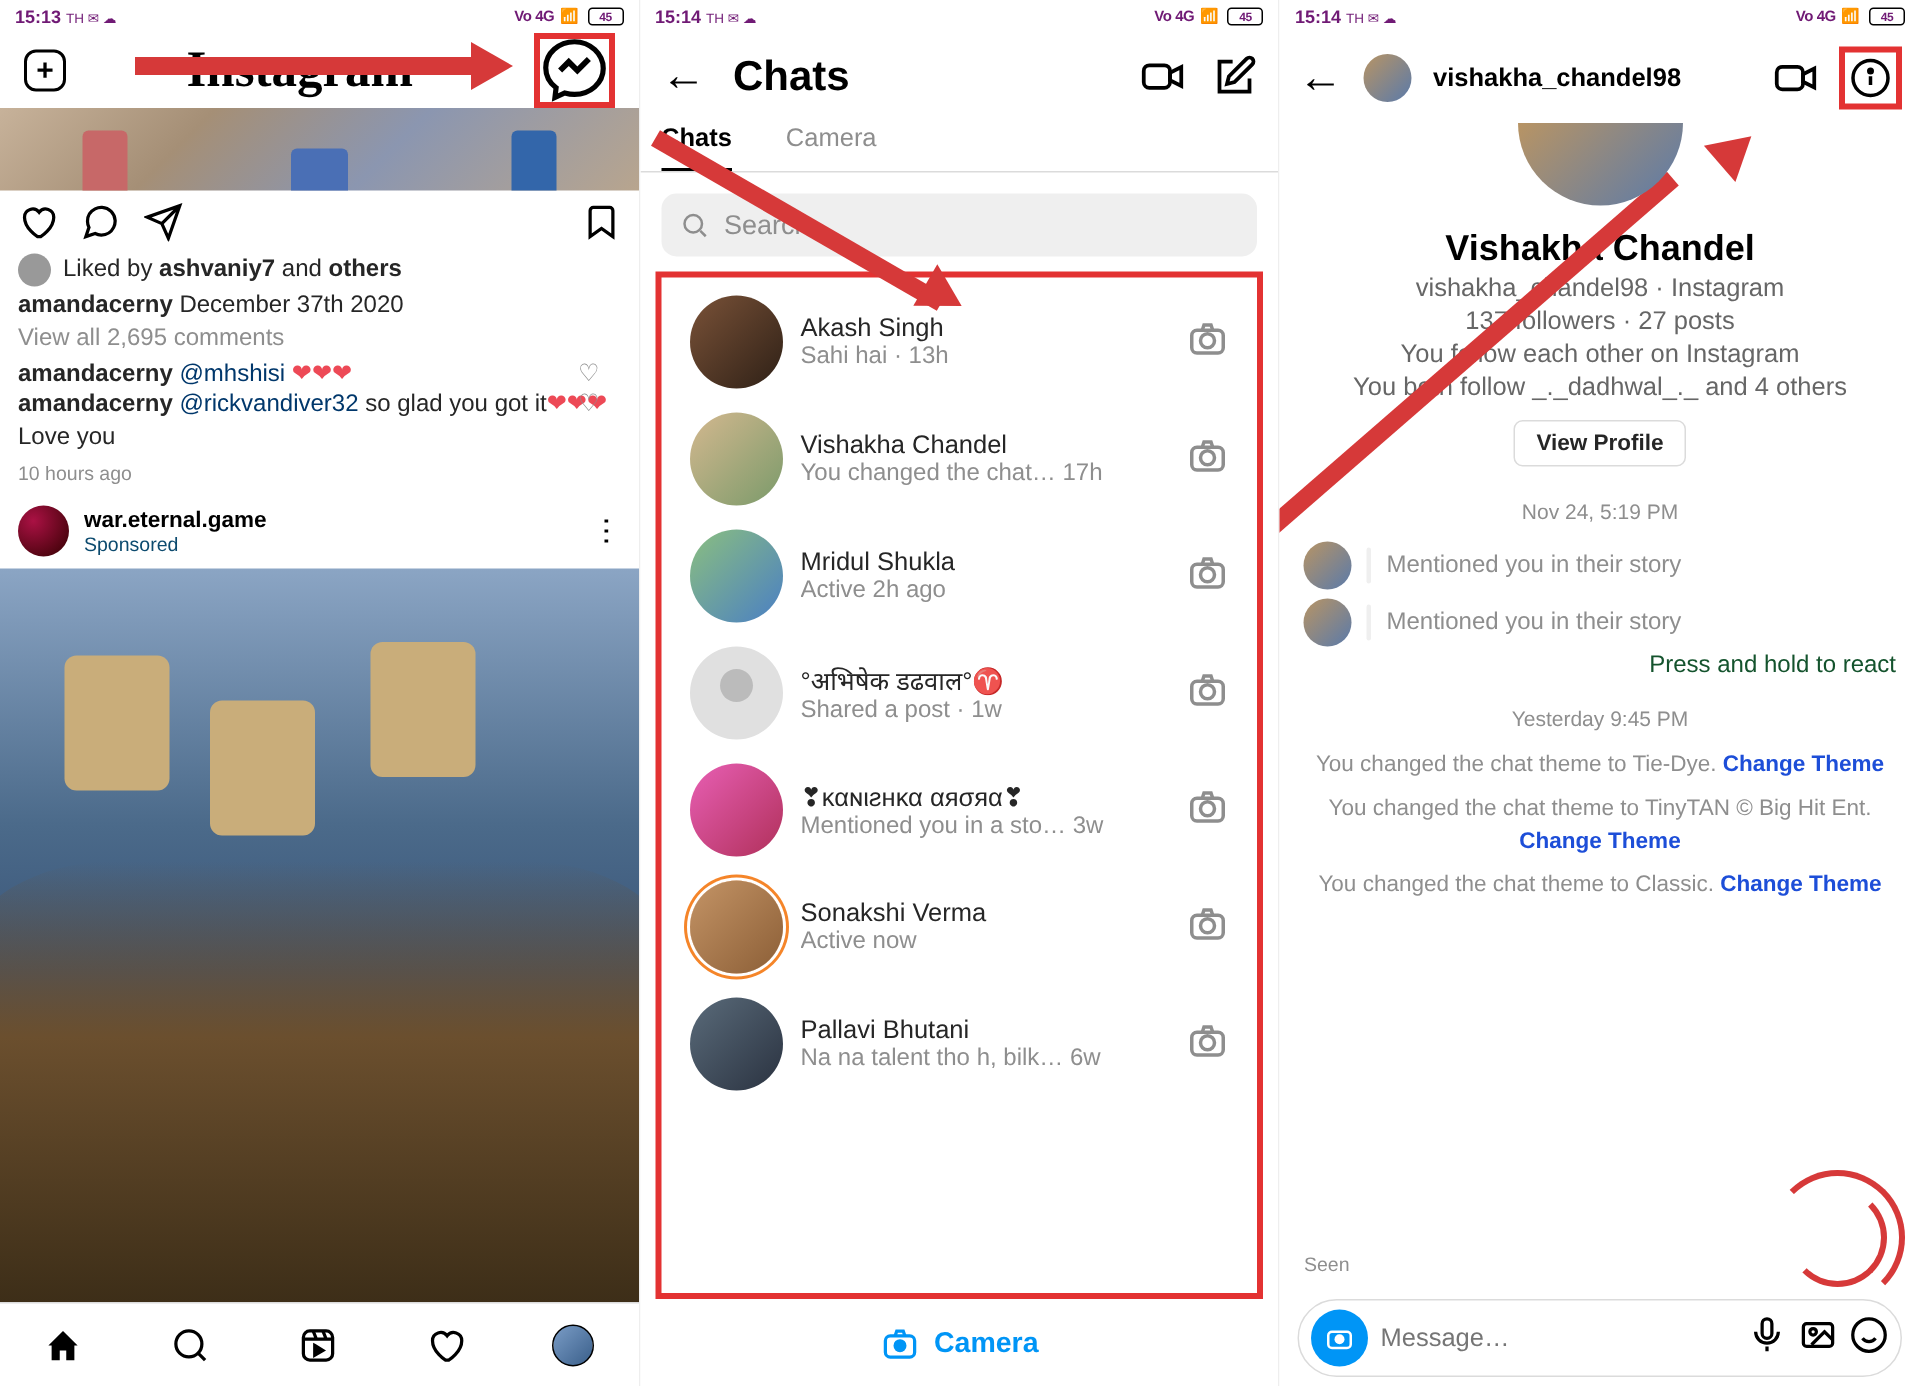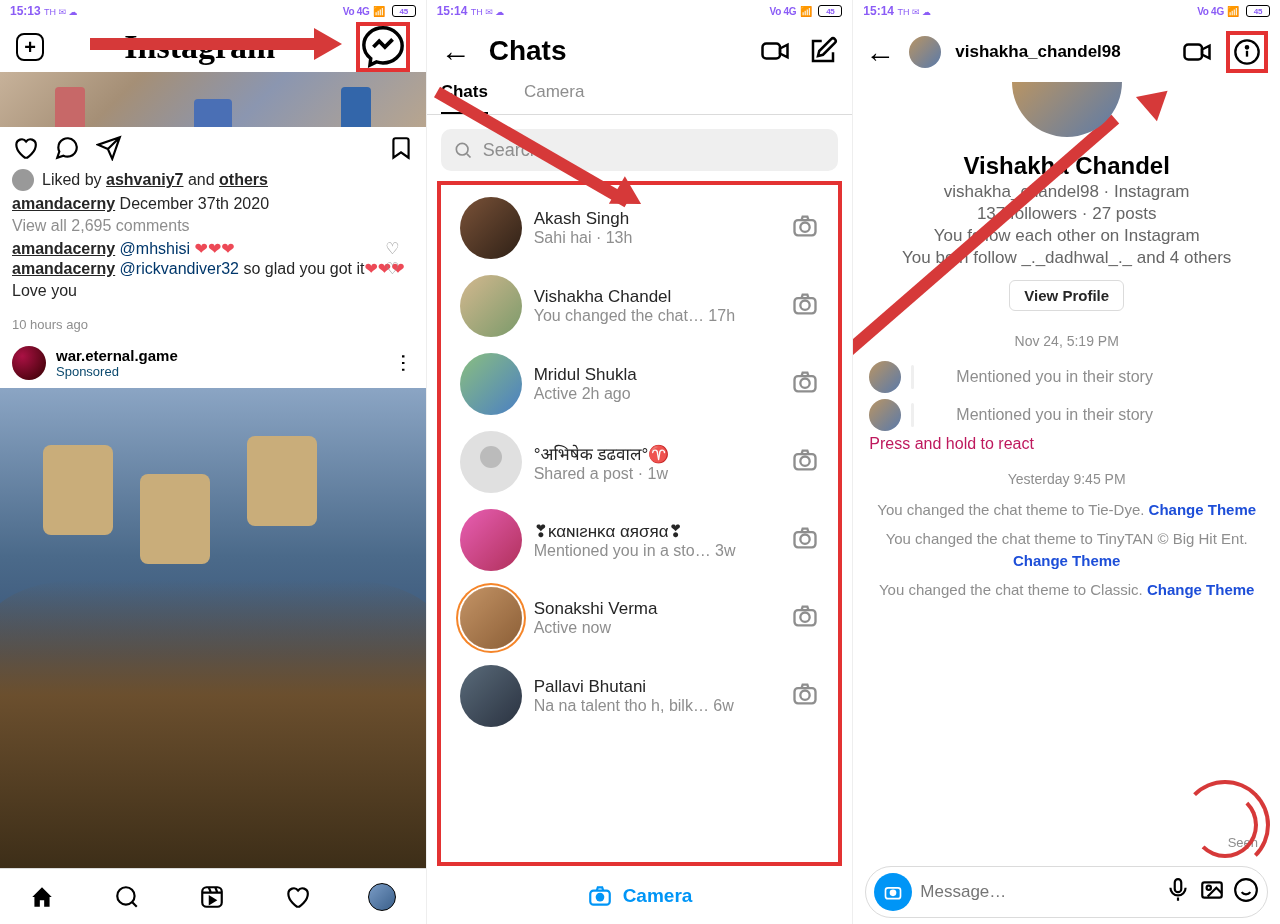--- a/index.html
+++ b/index.html
@@ -2,21 +2,21 @@
 <html><head>
 <meta charset="utf-8">
 <style>
 * { box-sizing: border-box; margin: 0; padding: 0; }
 html, body { width: 1280px; height: 924px; font-family: -apple-system, "Helvetica Neue", Arial, sans-serif; background:#fff; overflow:hidden; }
 .wrap { display:flex; width:1280px; height:924px; }
 .phone { flex:1 1 33.33%; min-width:0; height:924px; position:relative; border-right:1px solid #eee; background:#fff; display:flex; flex-direction:column; overflow:hidden; }
 .phone:last-child { border-right:0; }
 
 
-.status { height:22px; display:flex; align-items:center; justify-content:space-between; padding:0 10px; font-size:12px; font-weight:700; color:#8b5cf6; }
+.status { height:22px; display:flex; align-items:center; justify-content:space-between; padding:0 10px; font-size:12px; font-weight:700; color:#701a75; }
 .status .r { display:flex; gap:4px; align-items:center; font-size:10px; letter-spacing:-0.3px; }
 .status .r span { font-weight:600; }
 .batt { display:inline-flex; align-items:center; }
 .batt .box { width:24px; height:12px; border:1.5px solid #000; border-radius:3px; margin-left:2px; display:flex; align-items:center; justify-content:center; font-size:8px; font-weight:700; }
 
 
 .p1-header { height:50px; display:flex; align-items:center; justify-content:space-between; padding:0 16px; }
 .p1-header .addpost { width:28px; height:28px; border:2px solid #000; border-radius:8px; display:flex; align-items:center; justify-content:center; font-size:20px; font-weight:700; }
 .ig-logo { font-family: "Brush Script MT", "Segoe Script", cursive; font-size:34px; font-weight:600; }
 .msg-btn { width:54px; height:50px; display:flex; align-items:center; justify-content:center; }
@@ -27,26 +27,26 @@
 .feed-img .prod.blue{ background:#4a6fb5; width:38px; height:28px; }
 
 .actions { display:flex; align-items:center; padding:8px 12px; gap:16px; }
 .actions .spacer { flex:1; }
 .ico { width:26px; height:26px; }
 .ico svg { width:100%; height:100%; }
 
 .post-meta { padding:0 12px; font-size:16px; color:#262626; }
 .post-meta .liked { display:flex; align-items:center; gap:8px; margin-bottom:4px; }
 .post-meta .av { width:22px; height:22px; border-radius:50%; background:#999; }
-.post-meta b { font-weight:700;text-decoration:underline; }
+.post-meta b { font-weight:700; }
 .post-meta .viewall { color:#8e8e8e; margin:4px 0; }
 .post-meta .comment { margin-bottom:4px; line-height:1.4; }
 .post-meta .tag { color:#00376b; }
 .heart-r { color:#ed4956; }
-.post-meta .time { color:#8e8e8e; font-size:13px; margin-top:14px; }
+.post-meta .time { color:#8e8e8e; font-size:13px; margin-top:4px; }
 .c-heart { position:absolute; right:14px; font-size:16px; color:#8e8e8e; }
 .comment-row { position:relative; }
 
 .sponsor { display:flex; align-items:center; padding:14px 12px 8px; gap:10px; }
 .sponsor .av { width:34px; height:34px; border-radius:50%; background:radial-gradient(circle at 30% 30%, #a14, #300); }
 .sponsor .t { flex:1; }
 .sponsor .t .n { font-weight:700; font-size:15px; }
 .sponsor .t .s { color:#0c4a6e; font-size:13px; }
 .more { font-size:20px; transform:rotate(90deg); line-height:1; }
 
@@ -106,25 +106,25 @@
 .big-av { width:110px; height:55px; border-radius:0 0 55px 55px; background:linear-gradient(135deg,#b89464,#5a7aaa); margin:0 auto; }
 .fullname { font-size:24px; font-weight:700; color:#000; }
 .uline { font-size:17px; color:#666; margin:2px 0; }
 .viewp { display:inline-block; margin:10px auto 0; padding:6px 14px; border:1px solid #dbdbdb; border-radius:6px; font-weight:600; color:#262626; font-size:15px; }
 
 .p3-msgs { flex:1; padding:10px 16px; overflow:hidden; display:flex; flex-direction:column; gap:6px; }
 .dt { text-align:center; color:#8e8e8e; font-size:14px; margin:12px 0 6px; }
 .story-m { display:flex; align-items:center; gap:10px; }
 .story-m .sm-av { width:32px; height:32px; border-radius:50%; background:linear-gradient(135deg,#b89464,#5a7aaa); }
 .story-m .bar { width:3px; height:24px; background:#efefef; border-radius:2px; }
-.story-m .txt { color:#8e8e8e; font-size:16px;margin-left:32px; }
-.react-hint { text-align:left; color:#be185d; font-size:16px; margin-top:-2px; }
+.story-m .txt { color:#8e8e8e; font-size:16px; }
+.react-hint { text-align:right; color:#14532d; font-size:16px; margin-top:-2px; }
 .sys { color:#8e8e8e; font-size:15px; text-align:center; line-height:1.5; }
 .sys a { color:#1d4ed8; font-weight:600; text-decoration:none; }
-.seen { text-align:right; color:#8e8e8e; font-size:13px; padding-right:6px; }
+.seen { color:#8e8e8e; font-size:13px; padding-right:6px; }
 
 .msg-input { height:52px; margin:6px 12px 6px; border:1px solid #dbdbdb; border-radius:26px; display:flex; align-items:center; padding:0 8px; gap:8px; }
 .msg-input .cam-c { width:38px; height:38px; border-radius:50%; background:#0095f6; display:flex; align-items:center; justify-content:center; }
 .msg-input .cam-c svg{width:20px;height:20px;}
 .msg-input input { flex:1; border:0; outline:0; font-size:17px; color:#8e8e8e; background:transparent; }
 .msg-input .tic { color:#000; }
 .msg-input .tic svg{width:26px;height:26px;}
 
 
 .arrow { position:absolute; pointer-events:none; }

